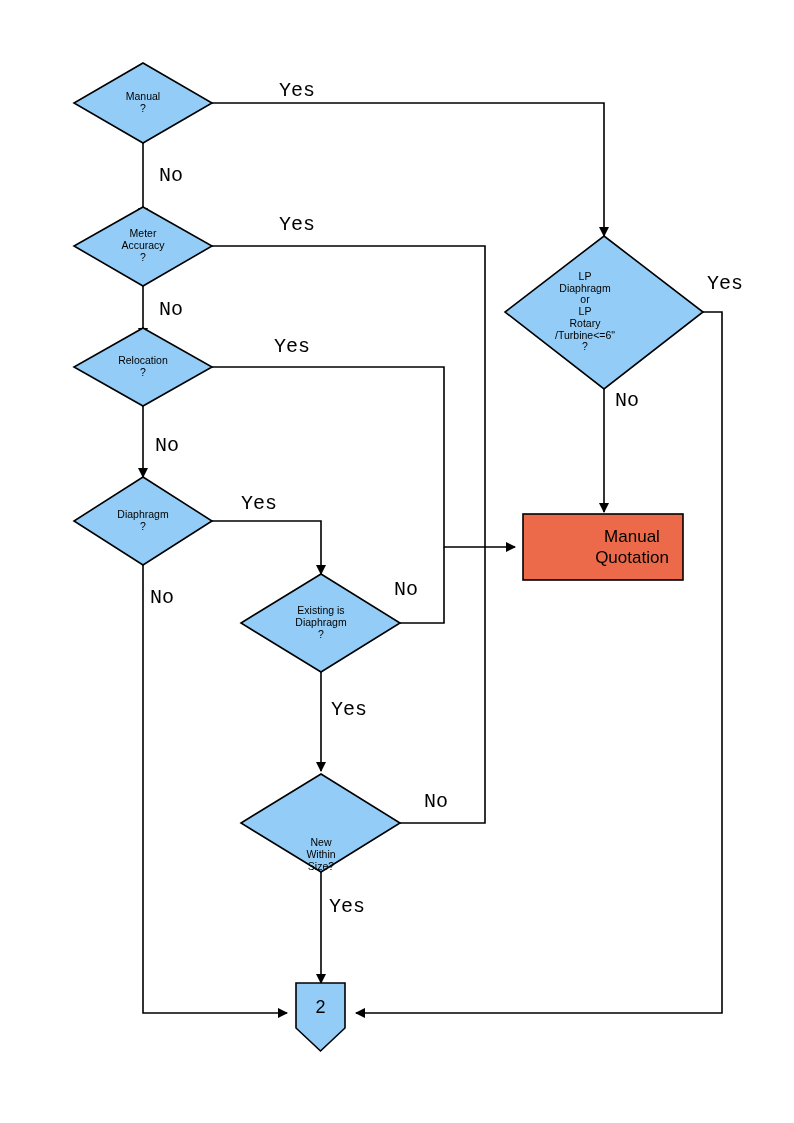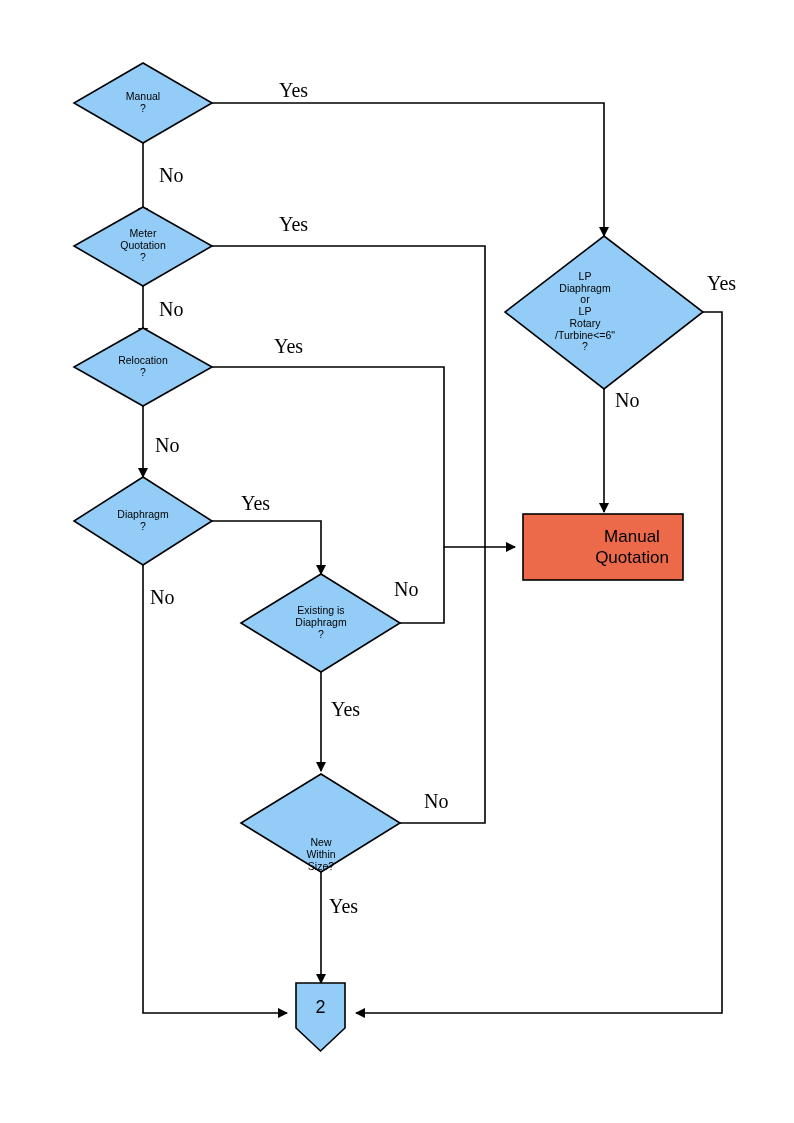--- a/index.html
+++ b/index.html
@@ -18,21 +18,21 @@
     white-space:pre-line;
     font-family:"Liberation Sans",sans-serif;
   }
   .dec-label{font-size:10.5px;}
   .proc-label{font-size:17px;line-height:1.25;padding-left:29px;}
   .conn-label{font-size:18px;}
   .edge-label{
     position:absolute;
     color:#000000;
     font-size:20px;
-    font-family:Liberation Serif, serif;
+    font-family:Liberation Mono, monospace;
     white-space:nowrap;
     pointer-events:none;
   }
 </style>
 </head>
 <body>
 
 <div id="canvas">
 
   <svg viewBox="0 0 794 1123" xmlns="http://www.w3.org/2000/svg">
@@ -89,21 +89,21 @@
 
     <rect x="523" y="514" width="160" height="66" fill="#EC6A49" stroke="#000000" stroke-width="1.6"></rect>
 
     <polygon points="296,983 345,983 345,1028 320.5,1051 296,1028" fill="#93CDF7" stroke="#000000" stroke-width="1.6"></polygon>
   </svg>
 
   <div class="node-label dec-label" style="left:88px;top:83px;width:110px;height:40px;">Manual
 ?</div>
 
   <div class="node-label dec-label" style="left:88px;top:222px;width:110px;height:48px;">Meter
-Quotation
+Accuracy
 ?</div>
 
   <div class="node-label dec-label" style="left:88px;top:347px;width:110px;height:40px;">Relocation
 ?</div>
 
   <div class="node-label dec-label" style="left:88px;top:501px;width:110px;height:40px;">Diaphragm
 ?</div>
 
   <div class="node-label dec-label" style="left:262px;top:599px;width:118px;height:48px;">Existing is
 Diaphragm

